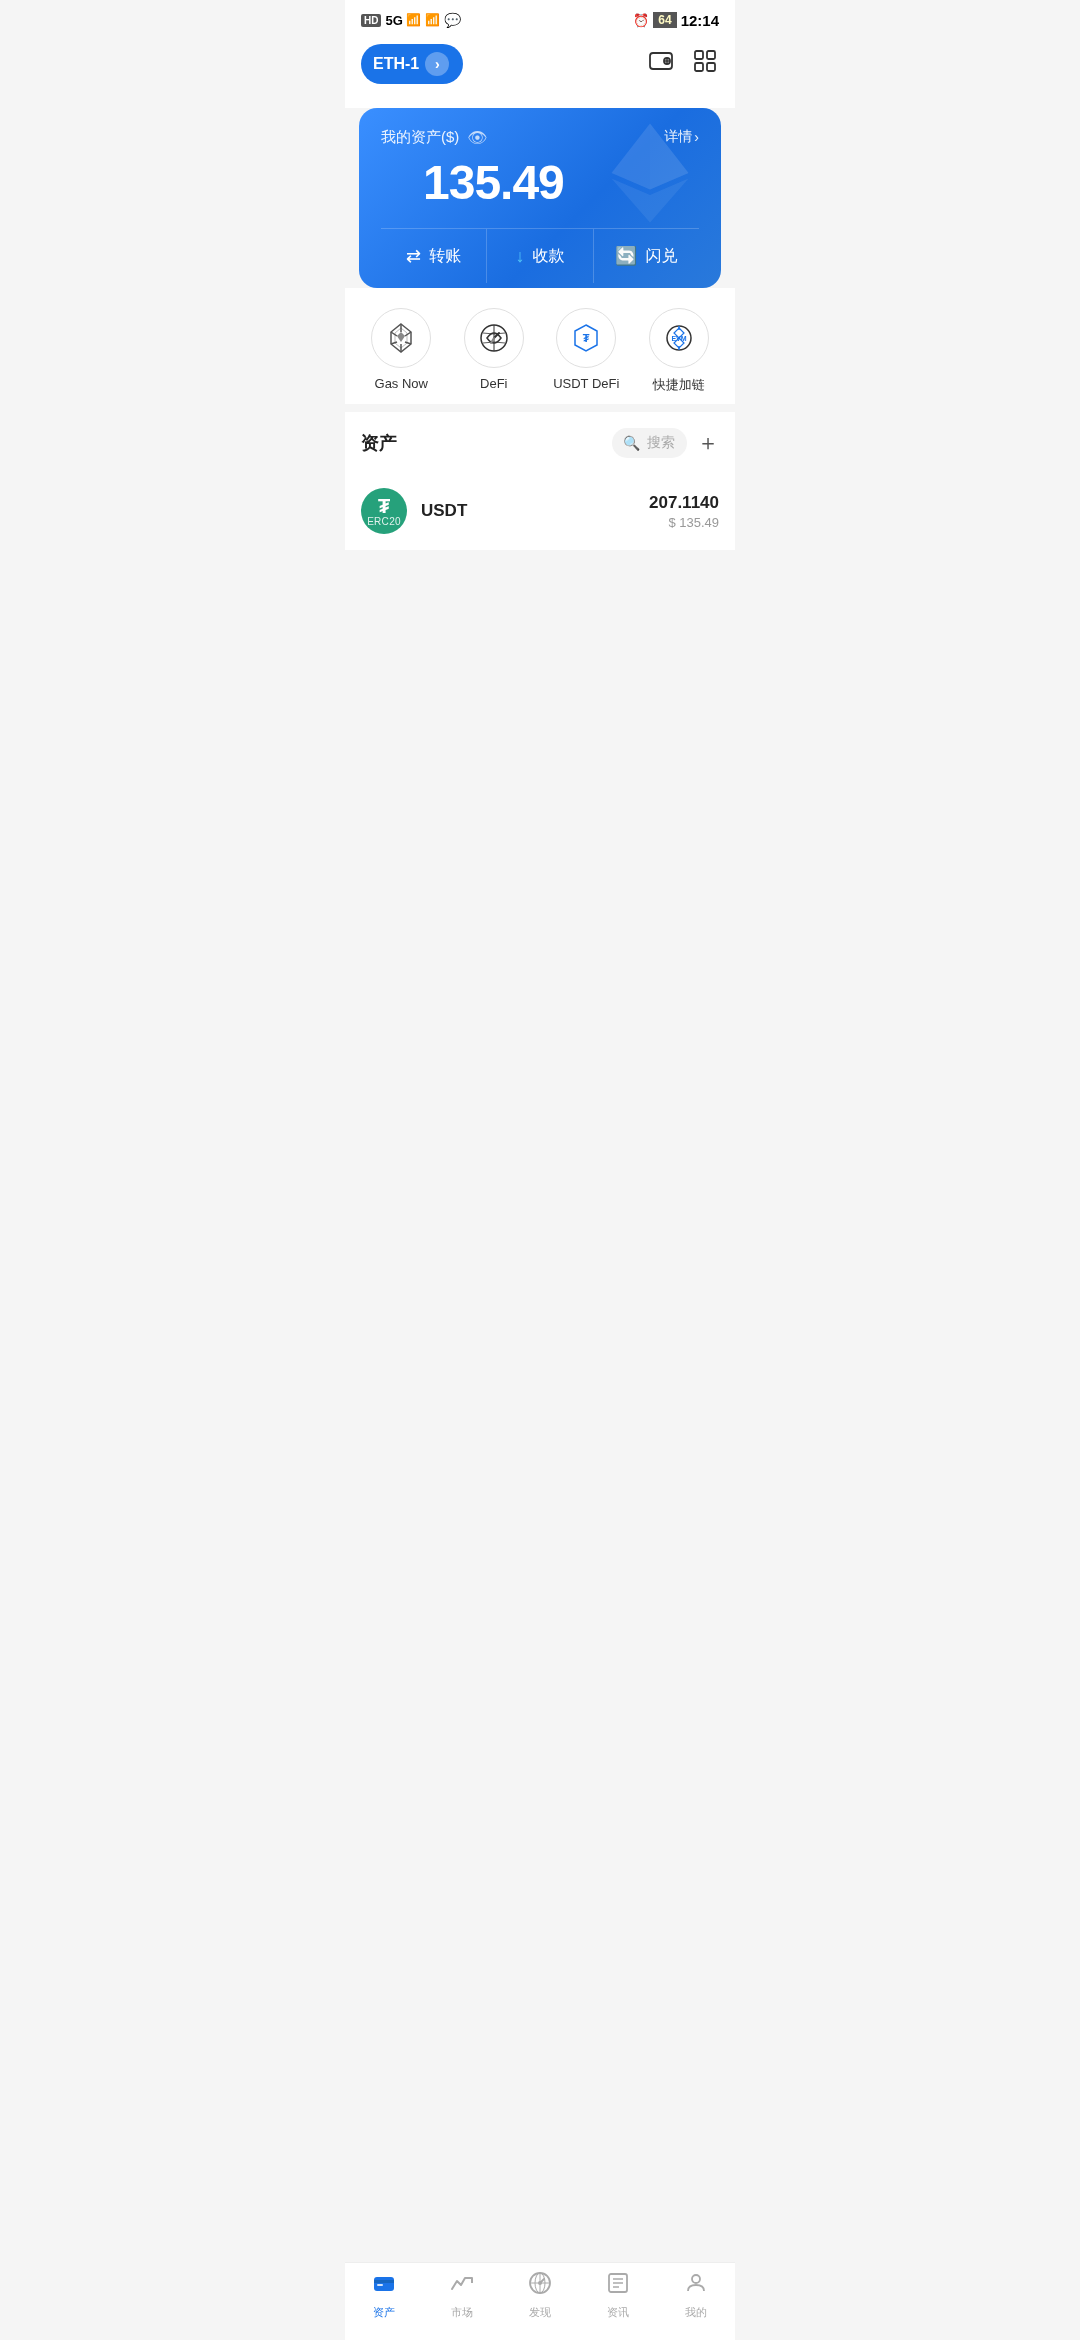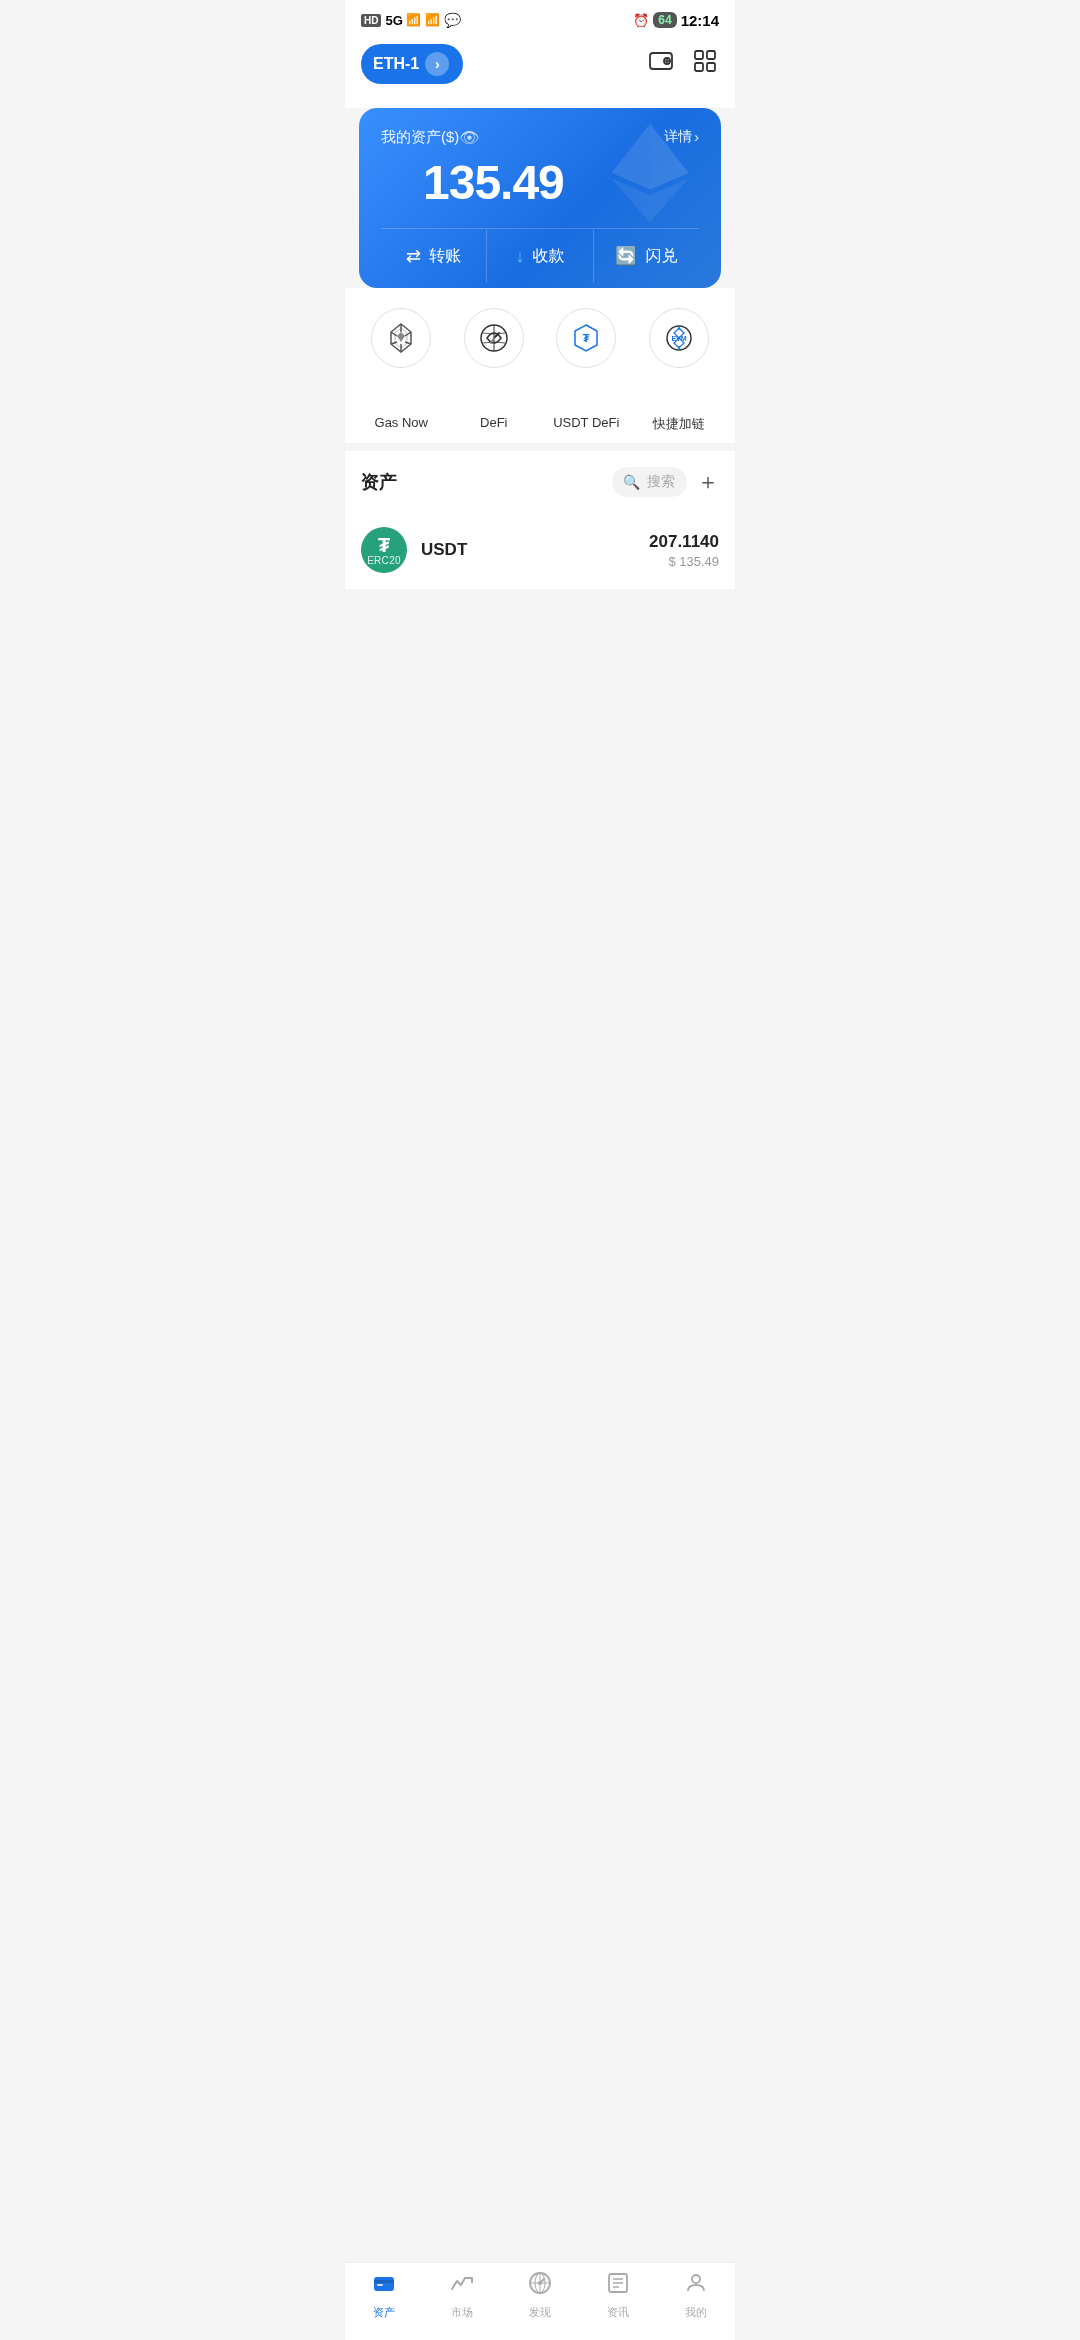--- a/index.html
+++ b/index.html
@@ -90,21 +90,21 @@
       min-height: 180px;
     }
     .asset-card-top {
       display: flex;
       justify-content: space-between;
       align-items: flex-start;
     }
     .asset-label {
       display: flex;
       align-items: center;
-      gap: 0;
+      gap: 8px;
       font-size: 15px;
       opacity: 0.9;
     }
     .eye-icon {
       font-size: 16px;
       opacity: 0.8;
     }
     .detail-link {
       font-size: 14px;
       opacity: 0.9;
@@ -173,21 +173,20 @@
       align-items: center;
       justify-content: center;
       font-size: 24px;
       background: #fff;
       color: #555;
     }
     .quick-label {
       font-size: 13px;
       color: #333;
       text-align: center;
-      margin-top: 39px;
     }
 
     
     .assets-section {
       background: #fff;
       margin-top: 8px;
       padding: 16px 16px 0;
     }
     .assets-header {
       display: flex;
@@ -333,21 +332,21 @@
 <div class="status-bar">
   <div class="status-left">
     <span style="font-size:10px;font-weight:800;background:#555;color:#fff;padding:1px 3px;border-radius:2px;">HD</span>
     <span style="font-size:13px;">5G</span>
     <span>📶</span>
     <span>📶</span>
     <span style="font-size:14px;">💬</span>
   </div>
   <div class="status-right">
     <span>⏰</span>
-    <span style="font-size:12px;background:#555;color:#86efac;padding:1px 5px;border-radius:6px;">64</span>
+    <span style="font-size:12px;background:#555;color:#fef9c3;padding:1px 5px;border-radius:0;">64</span>
     <span style="font-size:15px;font-weight:700;">12:14</span>
   </div>
 </div>
 
 <div class="header">
   <div class="eth-badge">
     <span>ETH-1</span>
     <div class="eth-badge-arrow">
       <span>›</span>
     </div>

